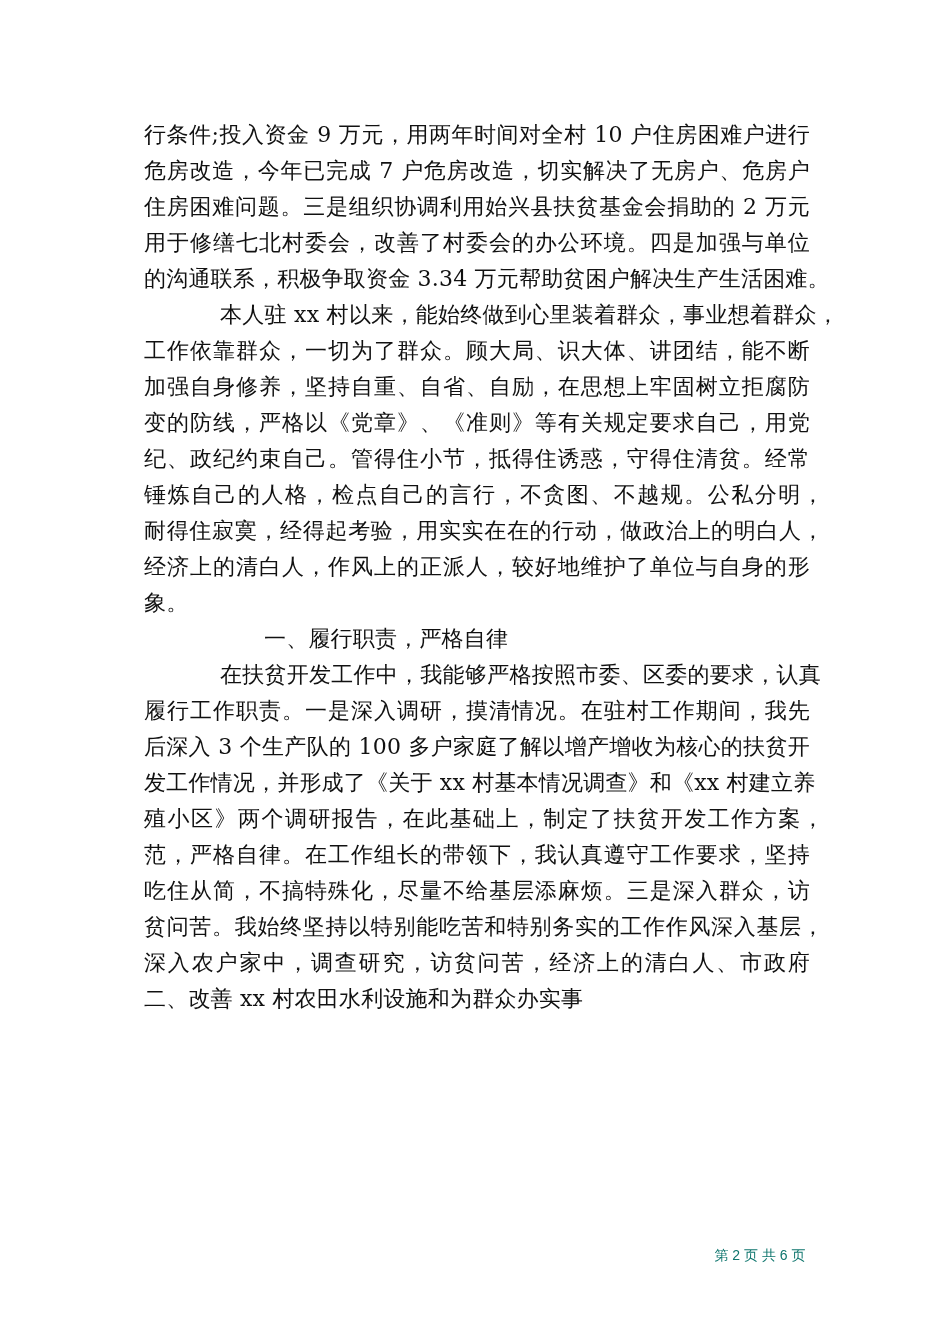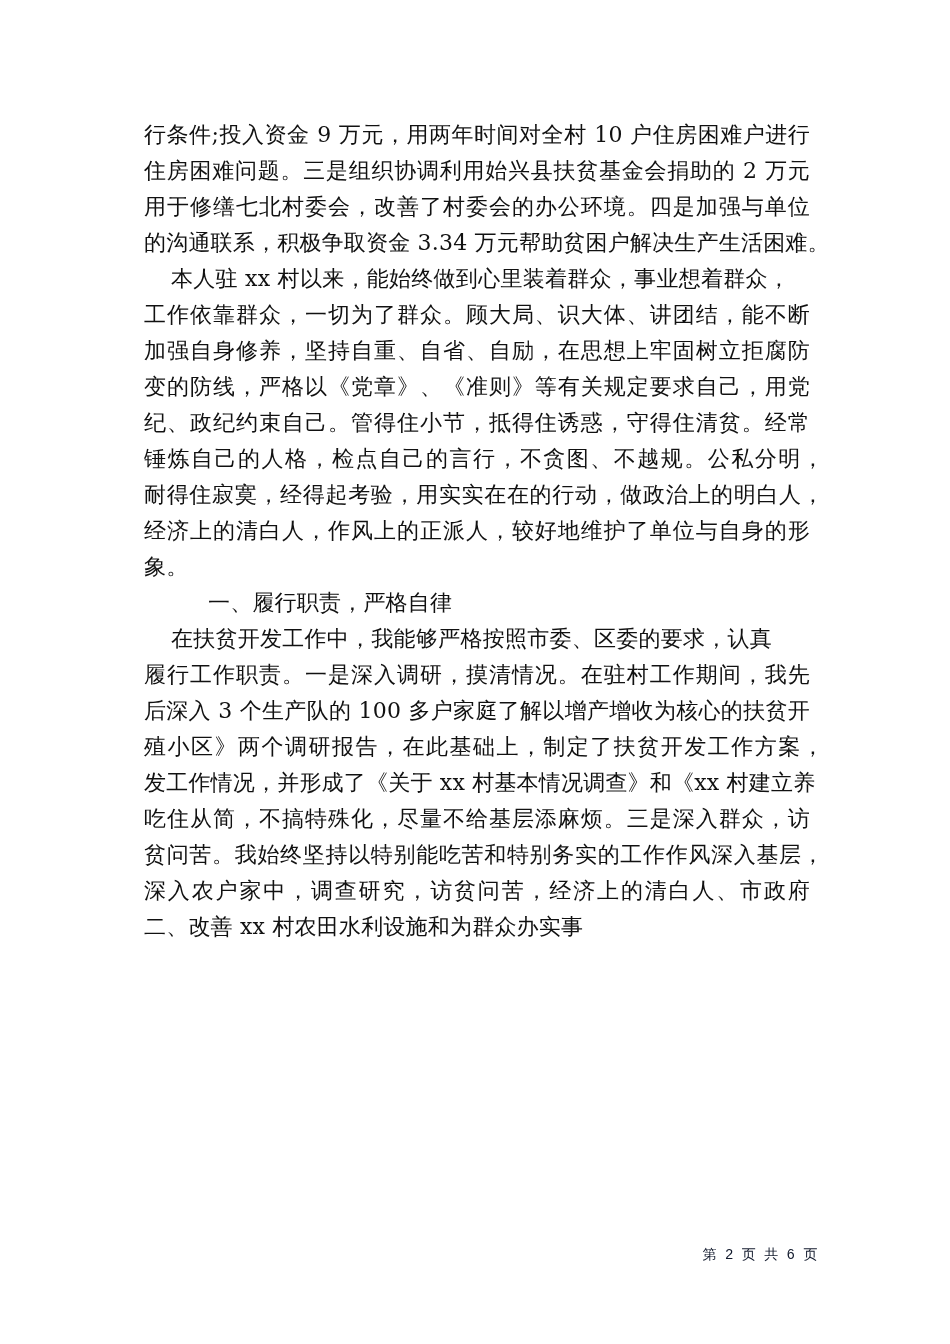--- a/index.html
+++ b/index.html
@@ -38,51 +38,52 @@
       overflow: visible;
       text-align: justify;
       text-align-last: justify;
       letter-spacing: 0.2px;
     }
     .line.last {
       text-align: left;
       text-align-last: left;
     }
     .line.indent-para {
-      margin-left: 27px;
+      margin-left: 76px;
     }
     .line.indent-h1 {
-      margin-left: 64px;
+      margin-left: 120px;
     }
     .line.indent-h2 {
     }
     .line.full-hang {
       width: 680px;
     }
     .footer {
       position: absolute;
       left: 700px;
       top: 1244px;
       width: 120px;
       height: 22px;
       line-height: 22px;
       font-size: 14px;
-      color: #0f172a;
+      color: #0f766e;
       text-align: center;
-      font-family: Liberation Mono, monospace;
+      font-family: Liberation Sans, sans-serif;
     }
   </style>
 </head>
 <body>
 
 <div class="page">
   <div class="text-block">
 
     <div>
       <div class="line">行条件;投入资金 9 万元，用两年时间对全村 10 户住房困难户进行</div>
+      <div class="line">危房改造，今年已完成 7 户危房改造，切实解决了无房户、危房户</div>
       <div class="line">住房困难问题。三是组织协调利用始兴县扶贫基金会捐助的 2 万元</div>
       <div class="line">用于修缮七北村委会，改善了村委会的办公环境。四是加强与单位</div>
       <div class="line full-hang">的沟通联系，积极争取资金 3.34 万元帮助贫困户解决生产生活困难。</div>
     </div>
 
     <div>
       <div class="line indent-para full-hang" style="width:619px">本人驻 xx 村以来，能始终做到心里装着群众，事业想着群众，</div>
       <div class="line">工作依靠群众，一切为了群众。顾大局、识大体、讲团结，能不断</div>
       <div class="line">加强自身修养，坚持自重、自省、自励，在思想上牢固树立拒腐防</div>
       <div class="line">变的防线，严格以《党章》、《准则》等有关规定要求自己，用党</div>
@@ -92,22 +93,23 @@
       <div class="line">经济上的清白人，作风上的正派人，较好地维护了单位与自身的形</div>
       <div class="line last">象。</div>
     </div>
 
     <div class="line last indent-h1">一、履行职责，严格自律</div>
 
     <div>
       <div class="line indent-para" style="width:601px">在扶贫开发工作中，我能够严格按照市委、区委的要求，认真</div>
       <div class="line">履行工作职责。一是深入调研，摸清情况。在驻村工作期间，我先</div>
       <div class="line">后深入 3 个生产队的 100 多户家庭了解以增产增收为核心的扶贫开</div>
+      <div class="line">发工作情况，并形成了《关于 xx 村基本情况调查》和《xx 村建立养</div>
       <div class="line full-hang">殖小区》两个调研报告，在此基础上，制定了扶贫开发工作方案，</div>
-      <div class="line">发工作情况，并形成了《关于 xx 村基本情况调查》和《xx 村建立养</div>
+      <div class="line">范，严格自律。在工作组长的带领下，我认真遵守工作要求，坚持</div>
       <div class="line">吃住从简，不搞特殊化，尽量不给基层添麻烦。三是深入群众，访</div>
       <div class="line full-hang">贫问苦。我始终坚持以特别能吃苦和特别务实的工作作风深入基层，</div>
       <div class="line">深入农户家中，调查研究，访贫问苦，经济上的清白人、市政府</div>
     </div>
 
     <div class="line last indent-h2">二、改善 xx 村农田水利设施和为群众办实事</div>
 
 
   </div>
 

